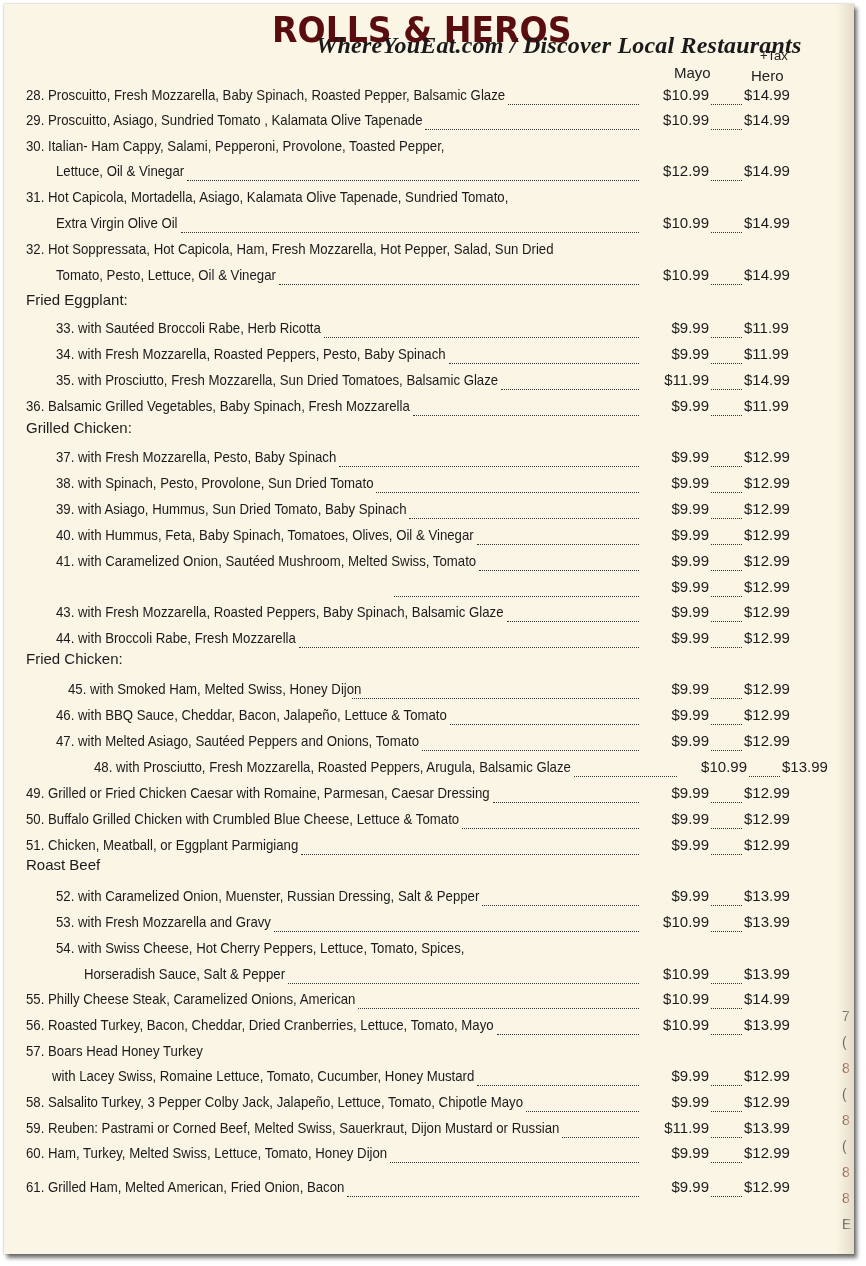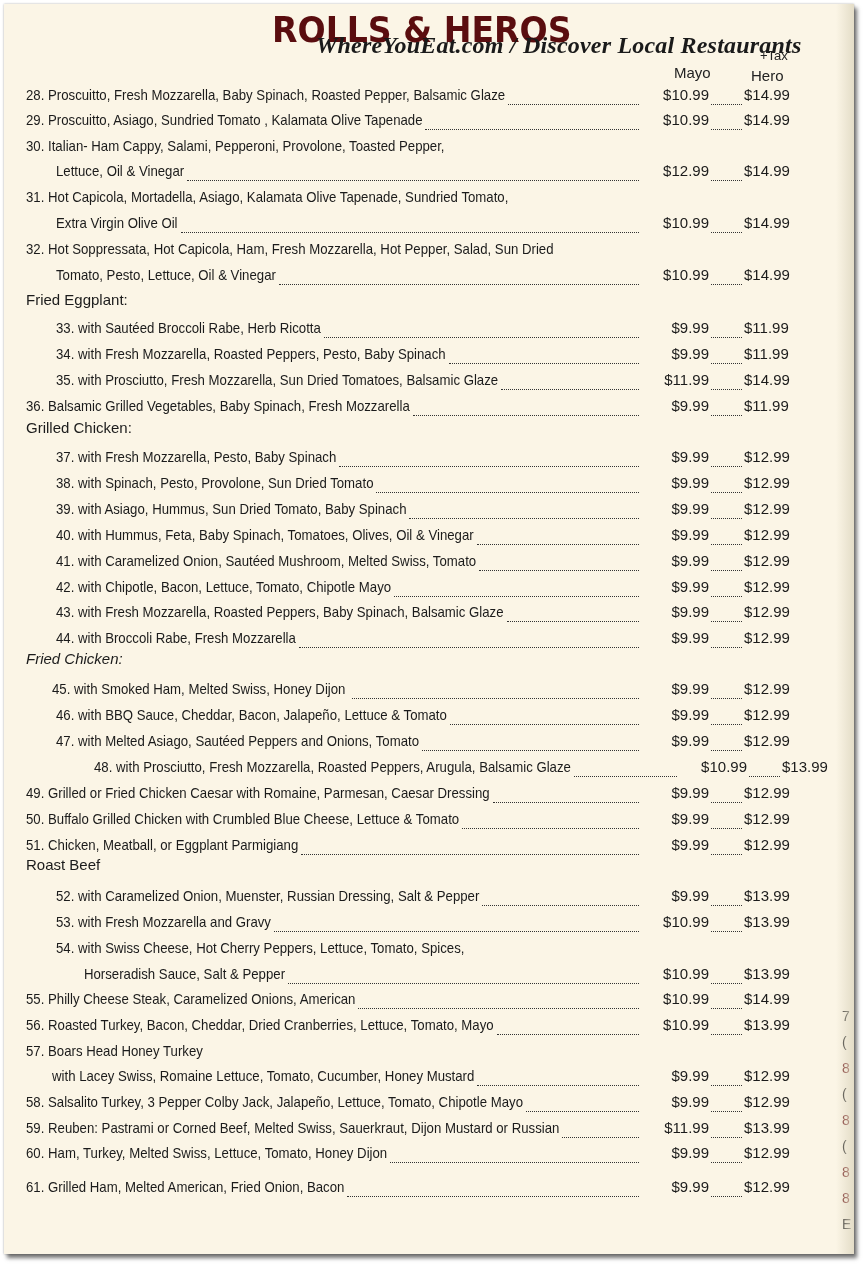--- a/index.html
+++ b/index.html
@@ -225,23 +225,20 @@
       <div class="row" style="top: 466px;">
         <span class="desc" style="left: 52px;">
           <span class="txt" style="transform: scaleX(0.88);">41. with Caramelized Onion, Sautéed Mushroom, Melted Swiss, Tomato</span>
         </span>
         <span class="leader" style="left: 475.159px; width: 159.841px;"></span>
         <span class="roll" style="left: 639px;">$9.99</span>
         <span class="hdots" style="left: 707px; width: 31px;"></span>
         <span class="hero" style="left: 740px;">$12.99</span>
       </div>
       <div class="row" style="top: 492px;">
-        <span class="desc" style="left: 52px;">
-          <span class="txt" style="transform: scaleX(0.88);">42. with Chipotle, Bacon, Lettuce, Tomato, Chipotle Mayo</span>
-        </span>
         <span class="leader" style="left: 390.087px; width: 244.912px;"></span>
         <span class="roll" style="left: 639px;">$9.99</span>
         <span class="hdots" style="left: 707px; width: 31px;"></span>
         <span class="hero" style="left: 740px;">$12.99</span>
       </div>
       <div class="row" style="top: 517px;">
         <span class="desc" style="left: 52px;">
           <span class="txt" style="transform: scaleX(0.88);">43. with Fresh Mozzarella, Roasted Peppers, Baby Spinach, Balsamic Glaze</span>
         </span>
         <span class="leader" style="left: 502.549px; width: 132.451px;"></span>
@@ -251,23 +248,23 @@
       </div>
       <div class="row" style="top: 543px;">
         <span class="desc" style="left: 52px;">
           <span class="txt" style="transform: scaleX(0.88);">44. with Broccoli Rabe, Fresh Mozzarella</span>
         </span>
         <span class="leader" style="left: 294.896px; width: 340.104px;"></span>
         <span class="roll" style="left: 639px;">$9.99</span>
         <span class="hdots" style="left: 707px; width: 31px;"></span>
         <span class="hero" style="left: 740px;">$12.99</span>
       </div>
-      <div class="heading" style="top: 564px; font-style: italic;">Fried Chicken:</div>
+      <div class="heading" style="top: 564px;">Fried Chicken:</div>
       <div class="row" style="top: 594px;">
-        <span class="desc" style="left: 48px;">
+        <span class="desc" style="left: 64px;">
           <span class="txt" style="transform: scaleX(0.88);">45. with Smoked Ham, Melted Swiss, Honey Dijon</span>
         </span>
         <span class="leader" style="left: 348.452px; width: 286.548px;"></span>
         <span class="roll" style="left: 639px;">$9.99</span>
         <span class="hdots" style="left: 707px; width: 31px;"></span>
         <span class="hero" style="left: 740px;">$12.99</span>
       </div>
       <div class="row" style="top: 620px;">
         <span class="desc" style="left: 52px;">
           <span class="txt" style="transform: scaleX(0.88);">46. with BBQ Sauce, Cheddar, Bacon, Jalapeño, Lettuce &amp; Tomato</span>

